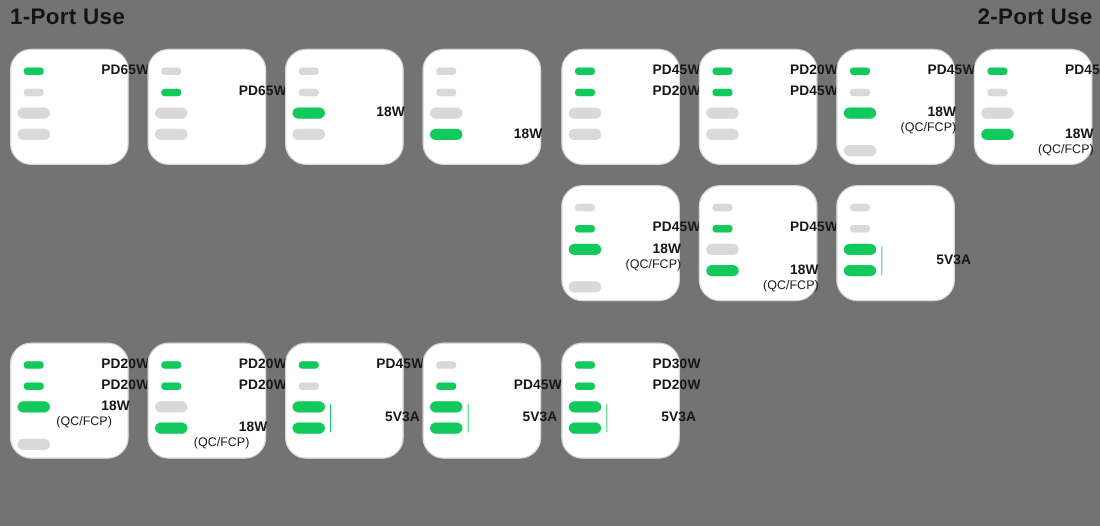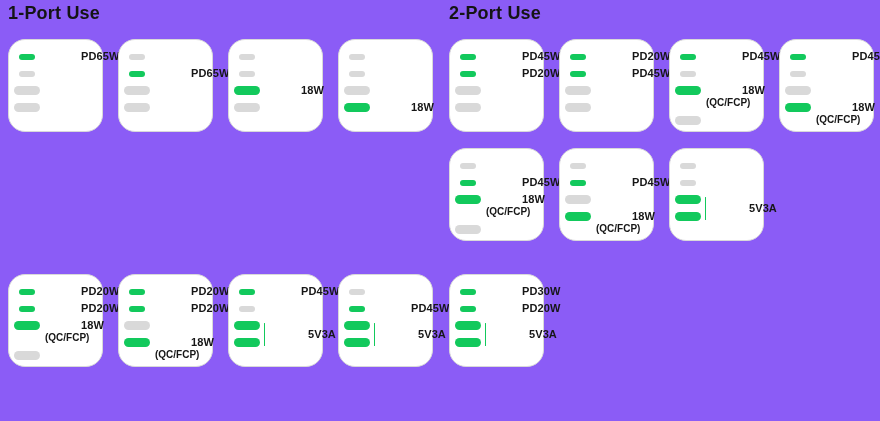--- a/index.html
+++ b/index.html
@@ -1,26 +1,26 @@
 <!DOCTYPE html>
 <html style="--green: #12C95C; --gray: #D9D9D9; --card-border: #D9D9D9; --card-bg: #FFFFFF; --label: #161616;"><head>
 <meta charset="utf-8">
 <style>
   html,body{margin:0;padding:0;background:#fff;}
   .canvas{
     position:relative;
     width:880px;height:421px;
-    background:#8b5cf6;
+    background:#737373;
     font-family:"Liberation Sans","DejaVu Sans",sans-serif;
     color:#161616;
     overflow:hidden;
   }
   .section{position:absolute;}
   #section-0{left:8px;top:2px;}
-  #section-1{left:449px;top:2px;}
+  #section-1{left:449px;top:2px;text-align:right;}
   #section-2{left:8px;top:274px;}
   #section-3{left:449px;top:274px;}
   .section-title{
     margin:0 0 15px 0;
     font-size:18px;line-height:22px;font-weight:800;
     letter-spacing:.2px;color:#141414;
   }
   .rows{display:flex;flex-direction:column;gap:16px;}
   .card-row{display:flex;gap:15px;}
   .card{
@@ -38,21 +38,21 @@
   .pill-a{width:26px;height:9px;}
   .pill-c{width:16px;height:6px;margin-left:5px;border-radius:3px;}
   .pill.on{background:var(--green,#12c95c);}
   .pill.off{background:var(--gray,#d9d9d9);}
   .labelstack{margin-left:5px;}
   .plabel{
     font-size:11px;line-height:13px;font-weight:700;
     white-space:nowrap;letter-spacing:.1px;color:var(--label,#161616);padding-left:36px;
   }
   .port-row.has-sub .plabel{margin-top:2px;}
-  .psub{font-size:10px;line-height:12px;font-weight:700;white-space:nowrap;color:var(--label,#161616);}
+  .psub{font-size:10px;line-height:12px;font-weight:400;white-space:nowrap;color:var(--label,#161616);}
   .port-group{display:flex;align-items:center;height:34px;}
   .group-pills{display:flex;flex-direction:column;gap:8px;flex:0 0 26px;width:26px;}
   .bracket{
     width:5px;height:21px;margin-left:4px;
     border:1.5px solid var(--green,#12c95c);border-left:none;
     border-radius:1px;
   }
   .group-label{margin-left:7px;}
 </style>
 </head>

